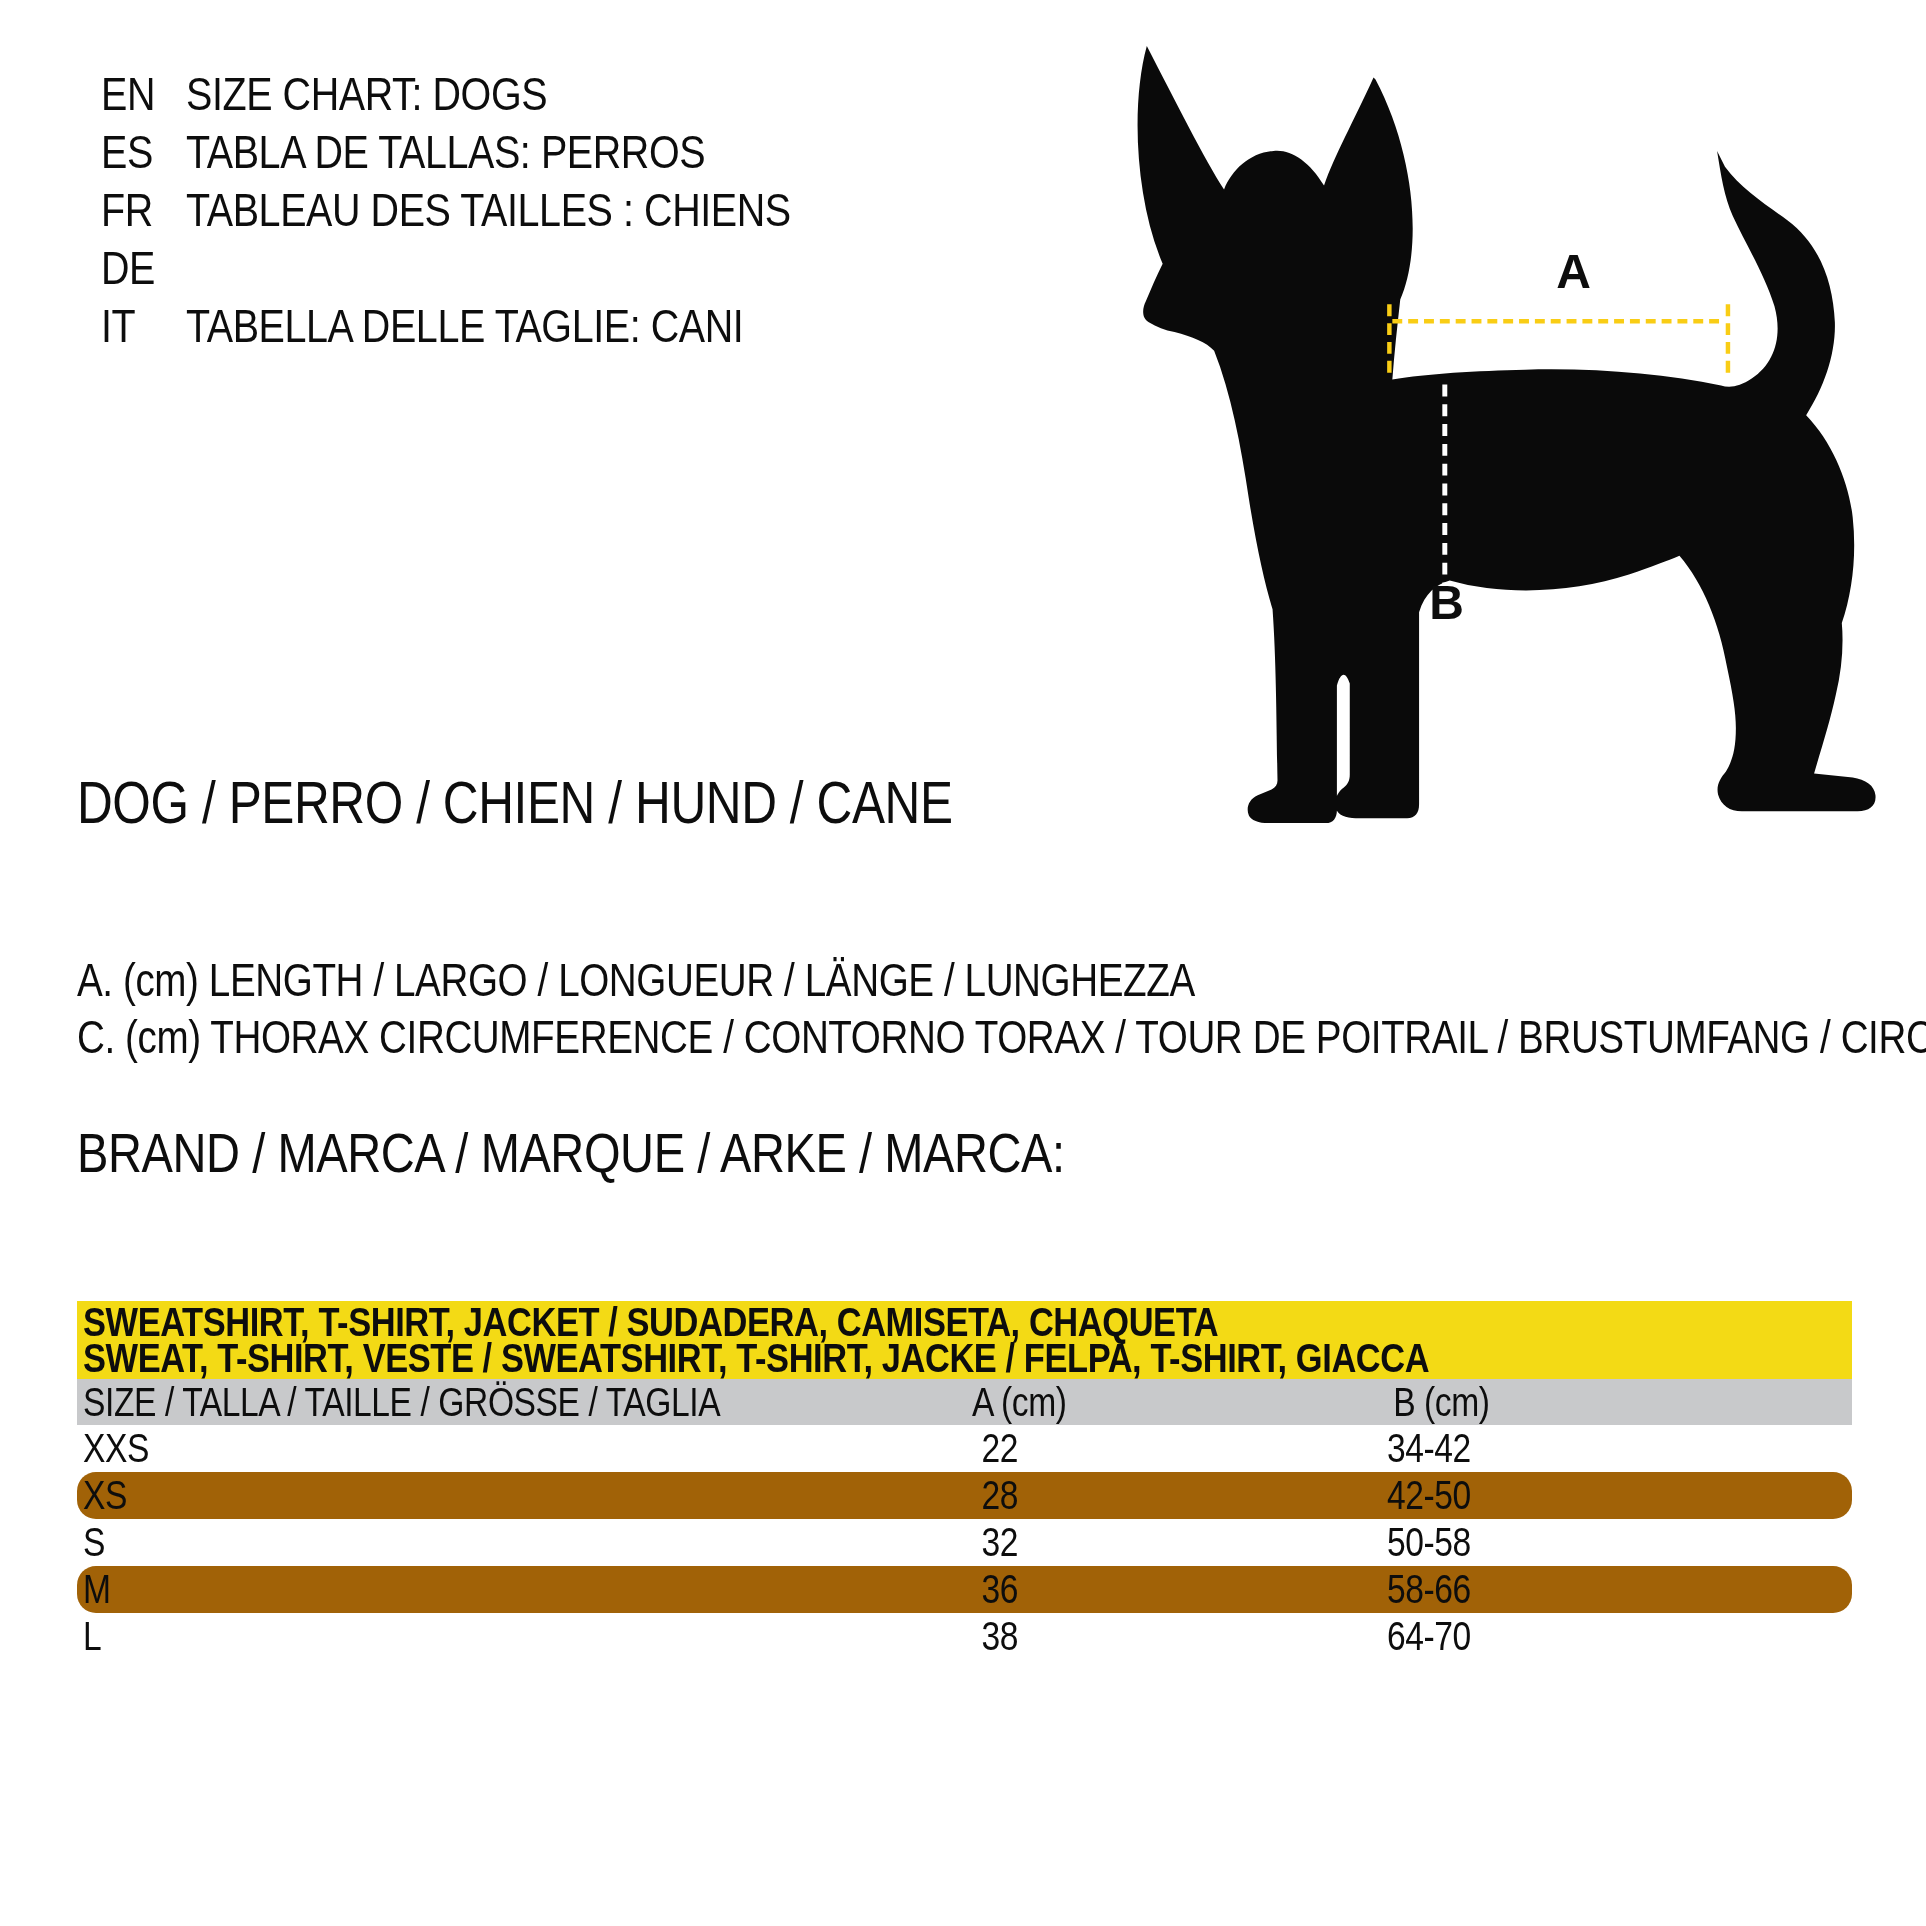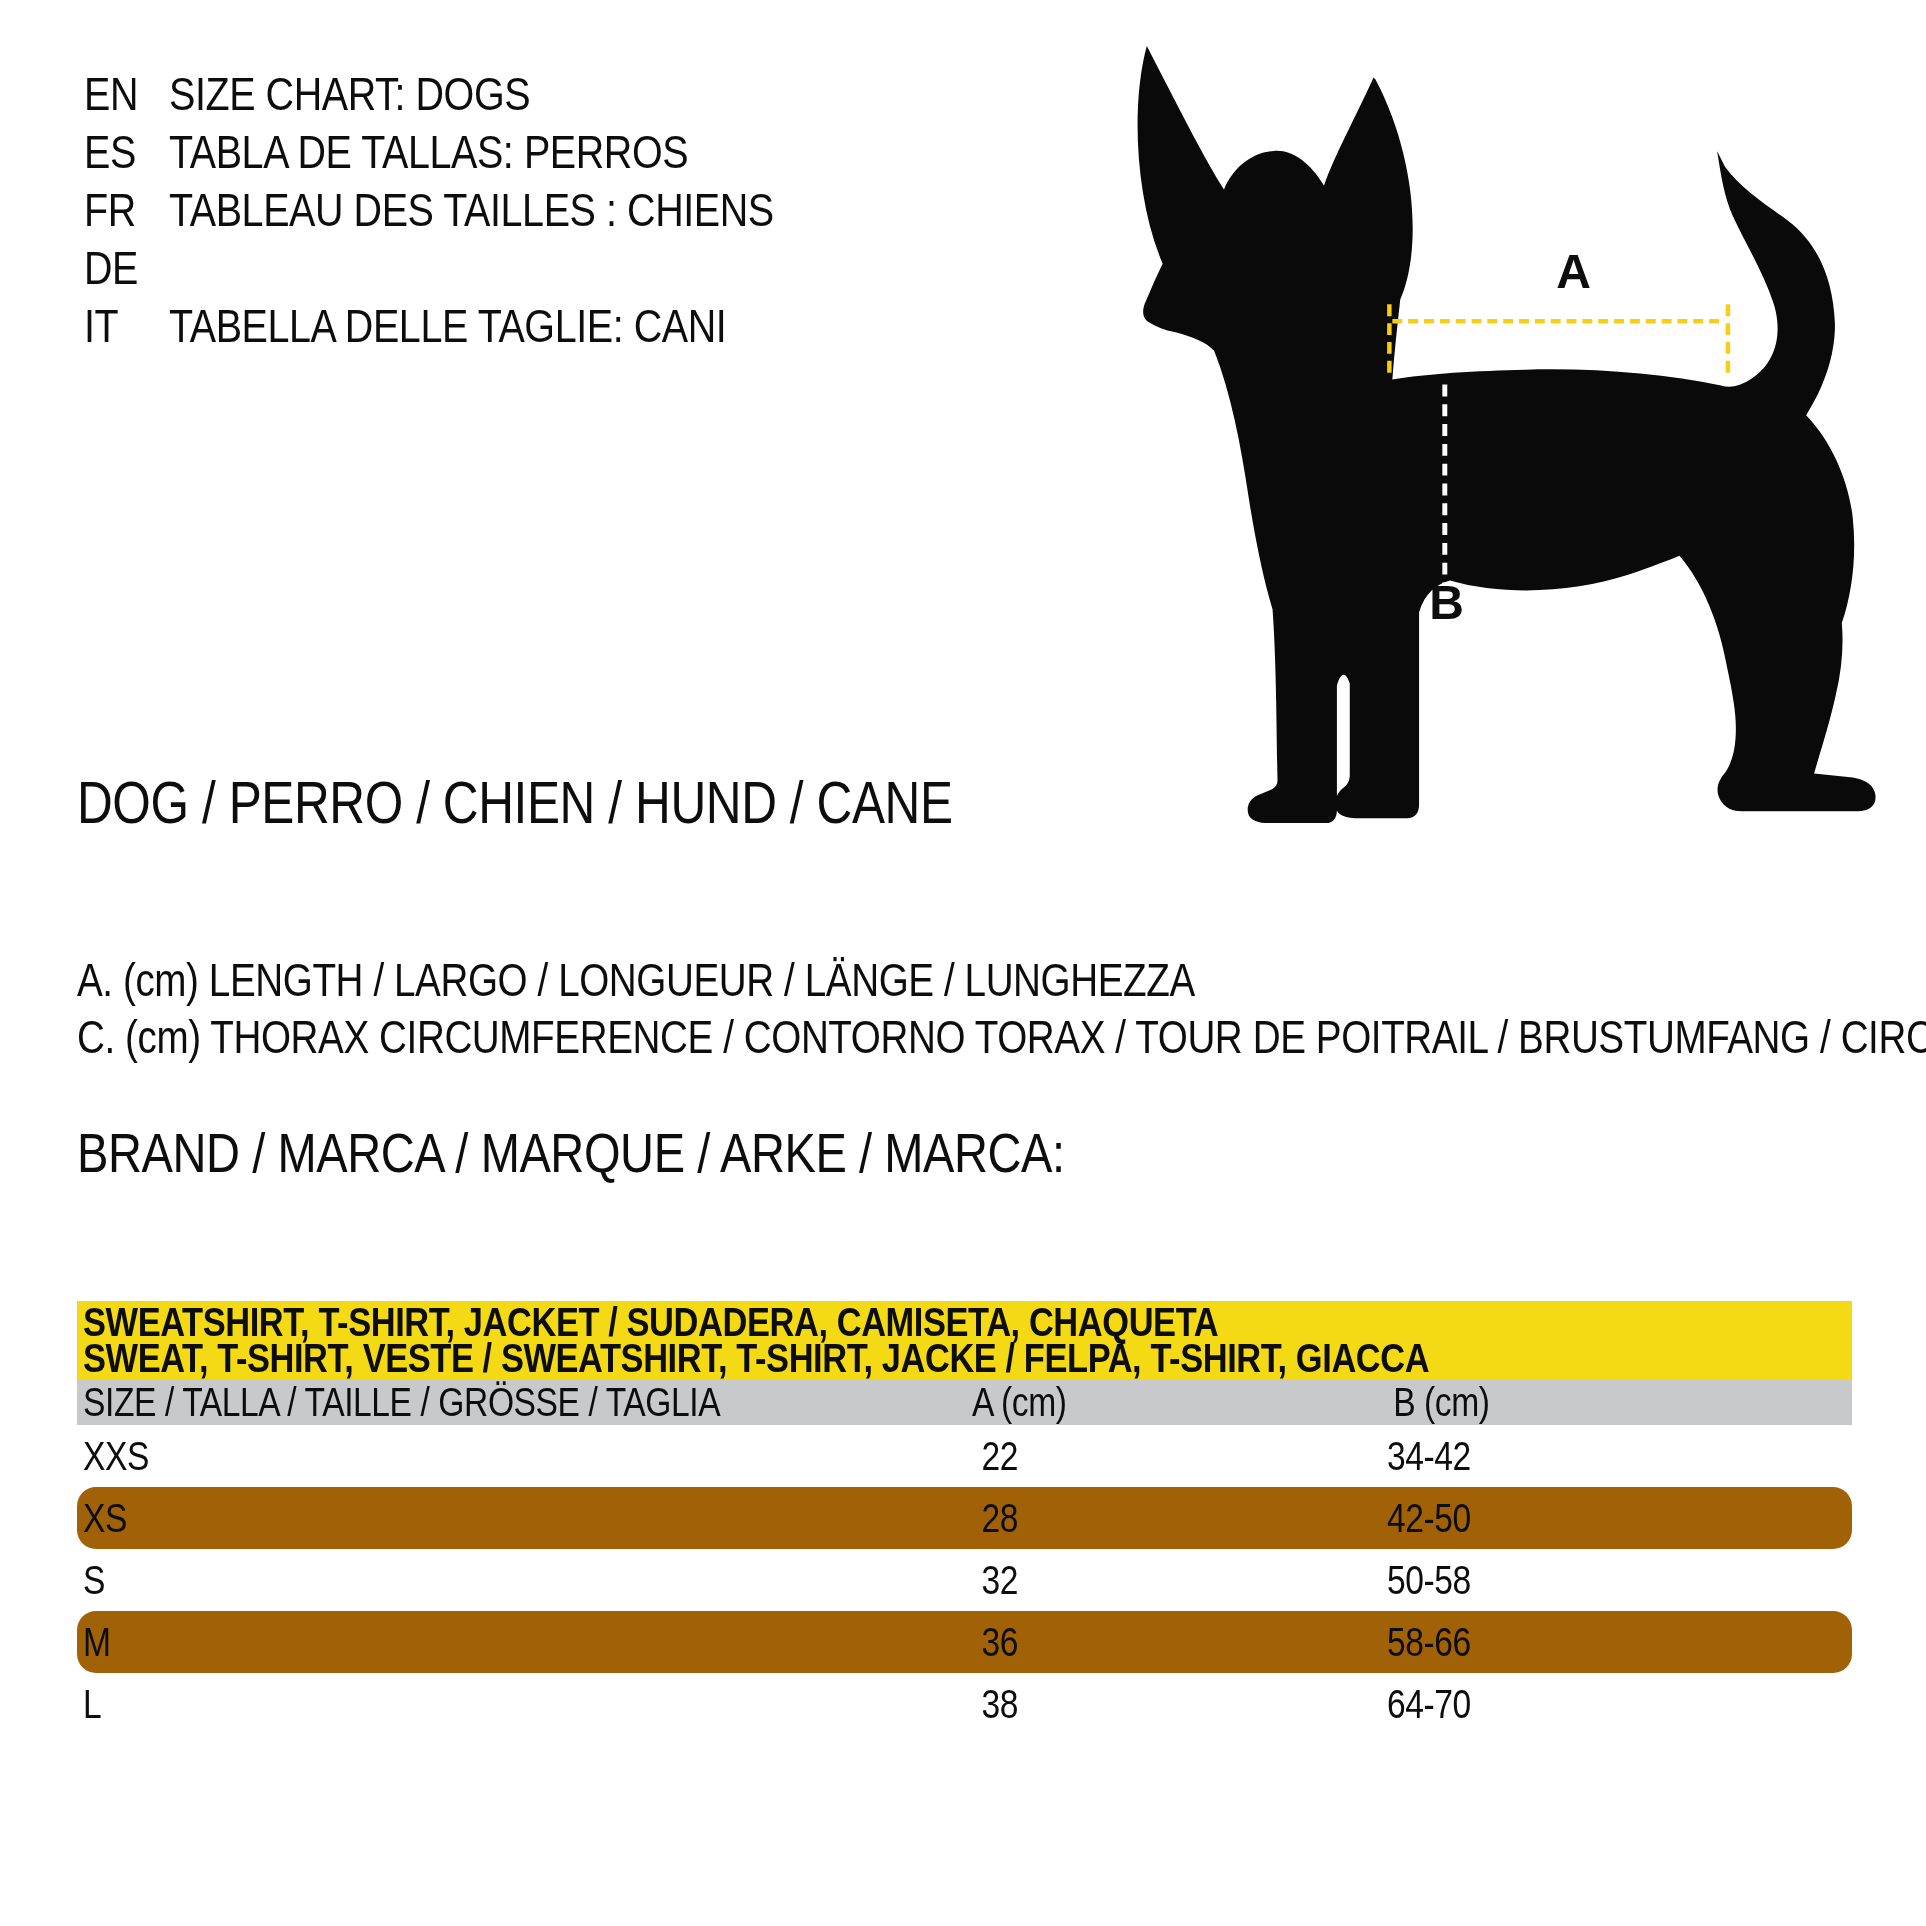--- a/index.html
+++ b/index.html
@@ -8,21 +8,21 @@
     font-family:"Liberation Sans","DejaVu Sans",sans-serif;
     color:#0d0d0d;overflow:hidden;
   }
   
   .cnd{display:inline-block;transform:scaleX(.84);transform-origin:0 50%;
        white-space:nowrap;letter-spacing:-0.5px;}
   .cndc{display:inline-block;transform:scaleX(.84);transform-origin:50% 50%;
         white-space:nowrap;letter-spacing:-0.5px;}
 
   
-  .langs{position:absolute;left:84px;top:65px;}
+  .langs{position:absolute;left:101px;top:65px;}
   .lang-row{display:flex;height:58px;line-height:58px;font-size:47px;}
   .lang-code{width:85px;flex:0 0 85px;}
 
   
   .dog-fig{position:absolute;left:1129px;top:40px;width:792px;height:792px;margin:0;}
   .dog-fig svg{position:absolute;left:0;top:0;}
   .marker{position:absolute;width:59px;text-align:center;font-size:48px;
           font-weight:700;line-height:48px;}
   .marker-a{left:415px;top:208px;}   
   .marker-b{left:288px;top:539px;}   
@@ -30,21 +30,21 @@
   
   .dog-caption{position:absolute;left:77px;top:778px;font-size:59px;line-height:50px;}
   .measures{position:absolute;left:77px;top:952px;}
   .measure-line{font-size:46px;line-height:57px;}
   .brand-line{position:absolute;left:77px;top:1128px;font-size:56px;line-height:50px;text-decoration:underline;}
 
   
   .size-table{position:absolute;left:77px;top:1265px;width:1775px;}
   .t-yellow{background:#F3DA15;padding:3px 0 3px 6px;margin-top:36px;}
   .t-yellow .hl{font-size:41px;line-height:36px;font-weight:700;}
-  .t-row{display:flex;align-items:center;height:62px;font-size:40px;}
+  .t-row{display:flex;align-items:center;height:47px;font-size:40px;}
   .t-cols{background:#C8C9CB;height:46px;}
   .c1{flex:0 0 42%;padding-left:6px;box-sizing:border-box;}
   .c2{flex:0 0 20%;text-align:center;}
   .c3{flex:0 0 17%;text-align:right;}
   .c4{flex:1 1 auto;}
   .row-alt{background:#a16207;border-radius:19px;}
 </style>
 </head>
 <body>
 

